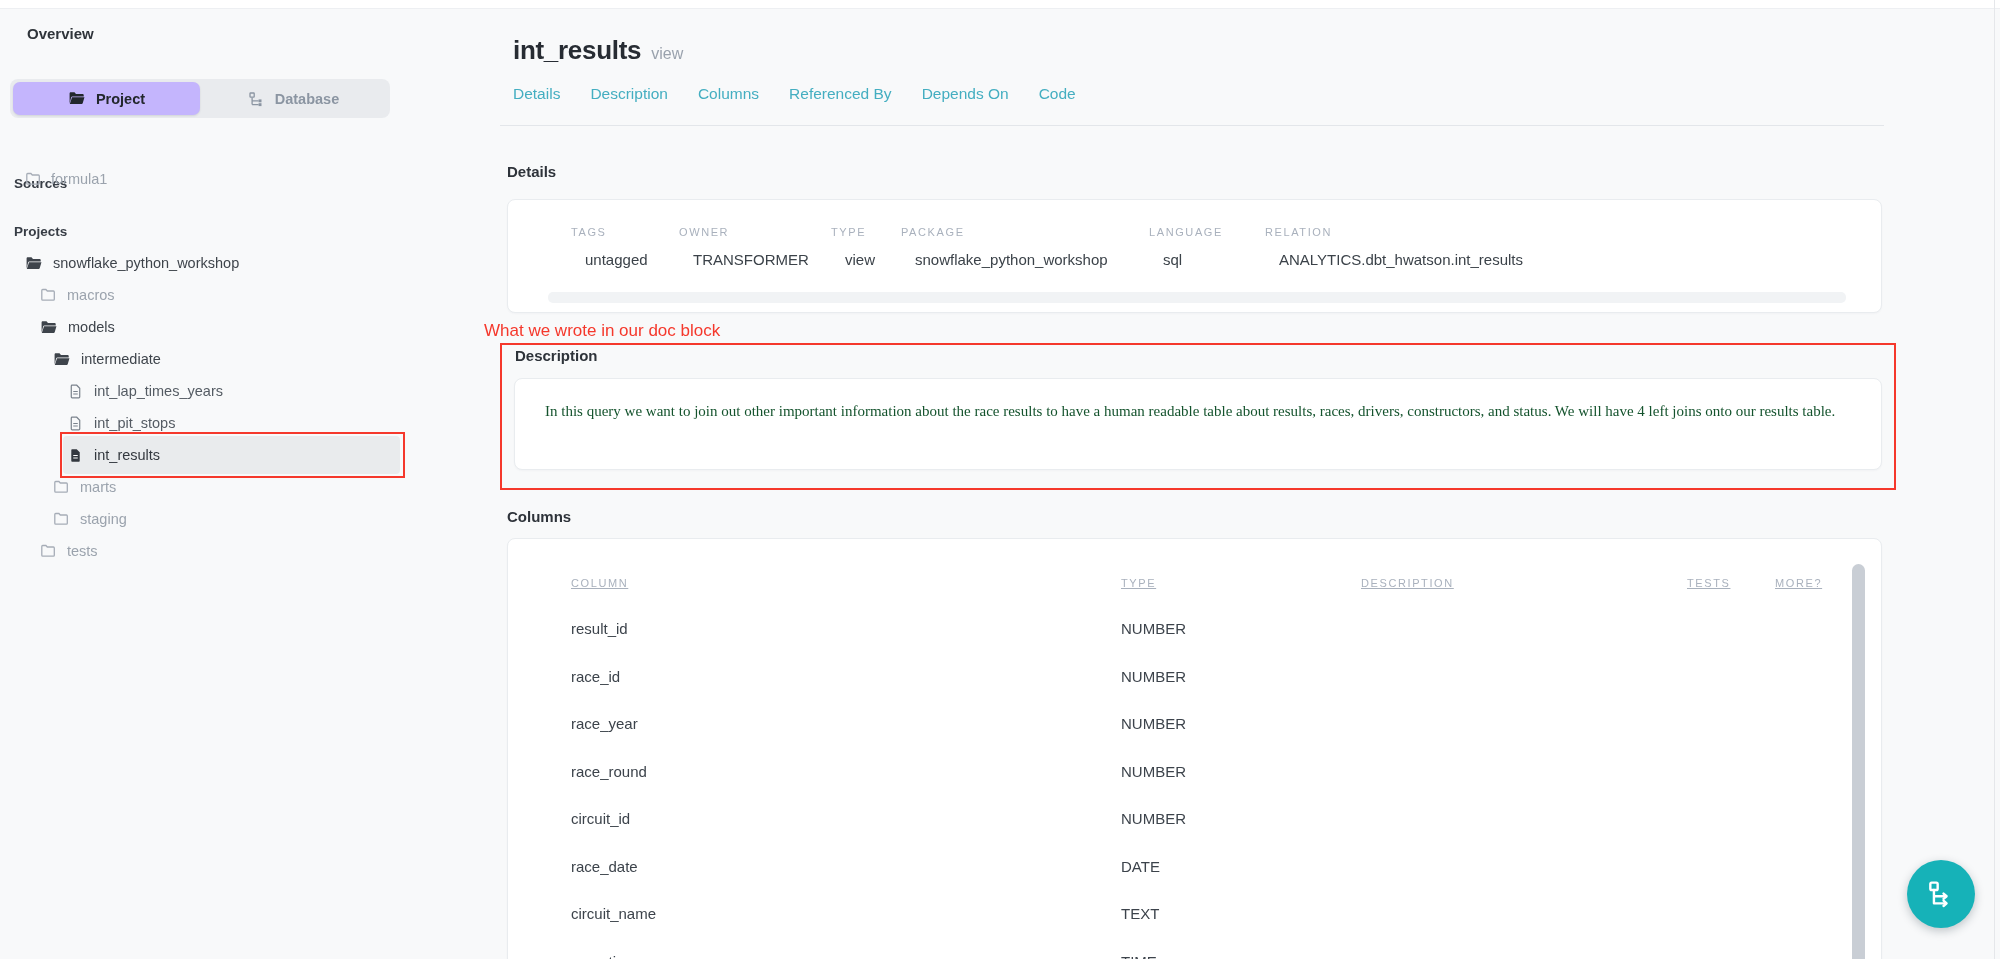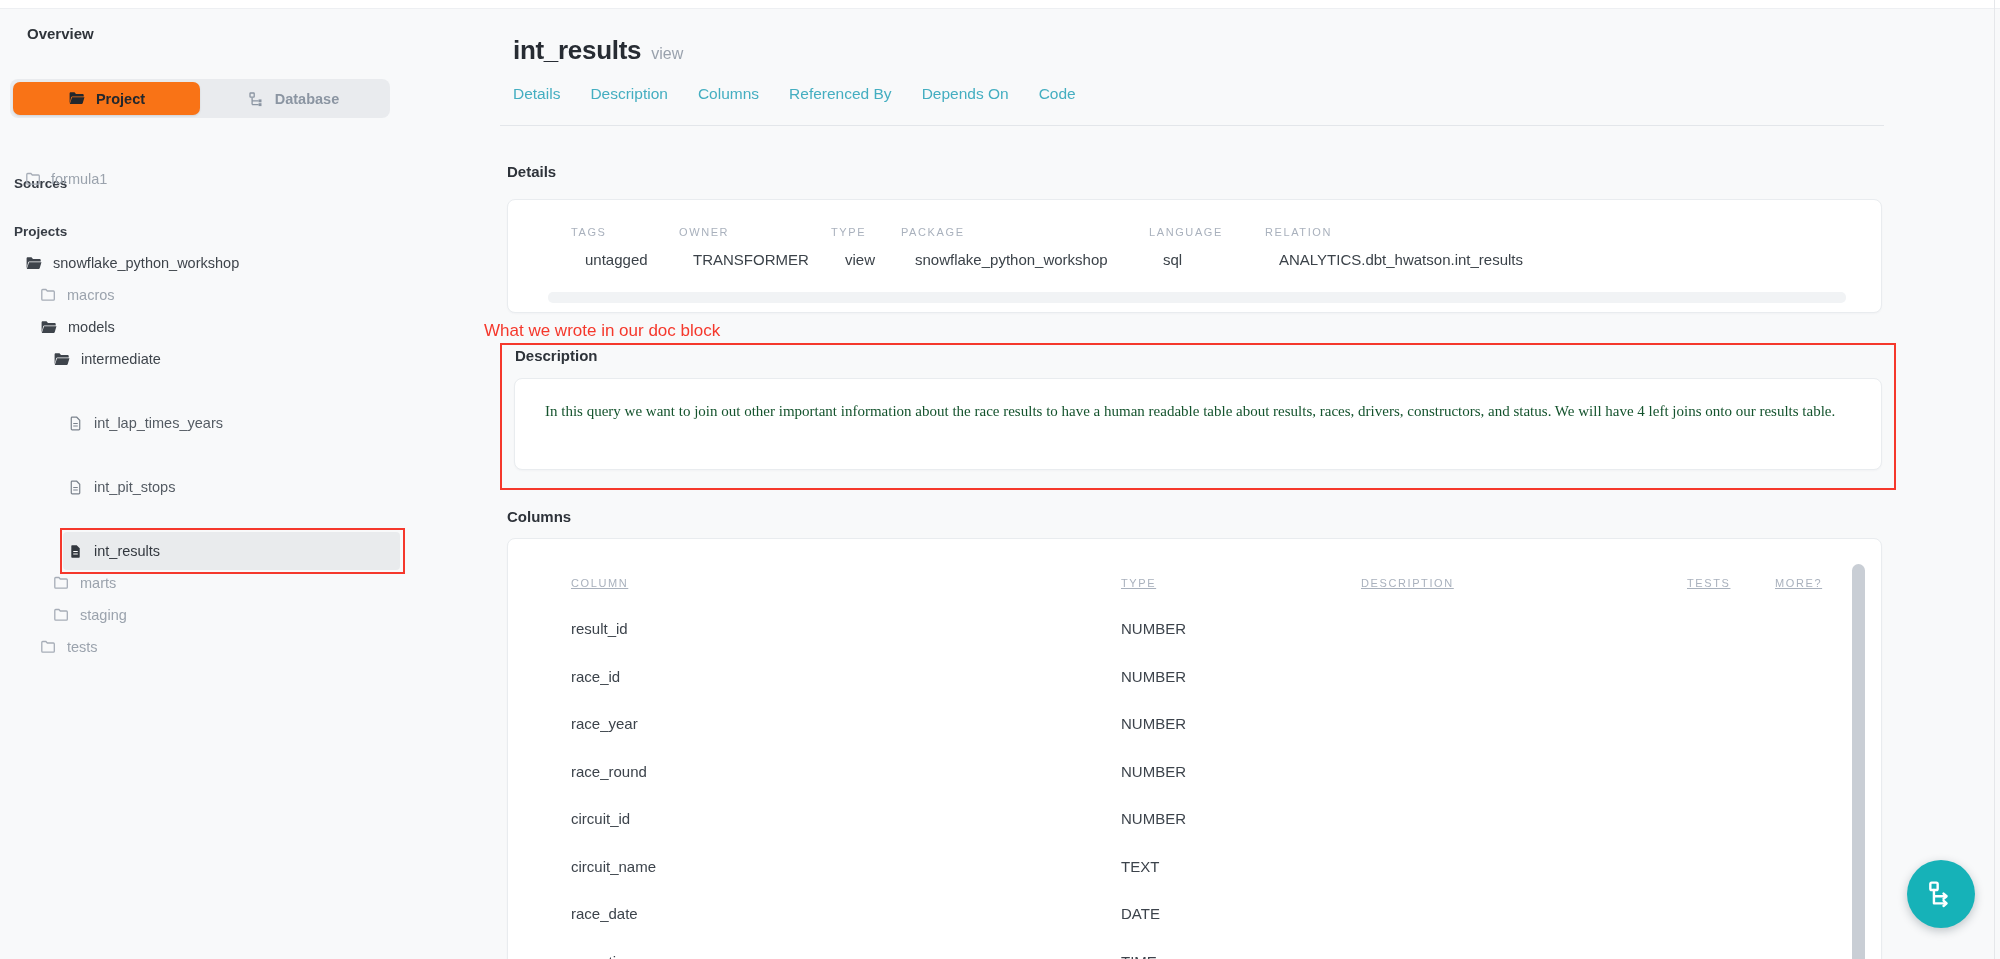--- a/index.html
+++ b/index.html
@@ -17,36 +17,36 @@
   .sidebar{position:absolute;left:0;top:0;width:430px;height:959px;}
   .sb-overview{position:absolute;left:27px;top:25px;font-size:15px;font-weight:bold;color:#2f343a;}
   .toggle-group{
     position:absolute;left:10px;top:79px;width:380px;height:39px;
     background:#e9ebee;border-radius:8px;display:flex;align-items:stretch;box-sizing:border-box;padding:3px;
   }
   .toggle-btn{
     flex:1;display:flex;align-items:center;justify-content:center;gap:11px;
     font-size:14.5px;font-weight:bold;border-radius:7px;cursor:pointer;
   }
-  .toggle-btn.active{background:#f97316;color:#23272d;box-shadow:0 1px 2px rgba(40,50,60,.12);}
+  .toggle-btn.active{background:#c4b5fd;color:#23272d;box-shadow:0 1px 2px rgba(40,50,60,.12);}
   .toggle-btn.inactive{background:transparent;color:#8b95a2;}
   .sb-sect{position:absolute;left:14px;font-size:13.5px;font-weight:bold;color:#373d45;}
   .sb-row{display:flex;align-items:center;gap:10px;height:28px;color:#9ba3ad;font-size:14.5px;}
   .src-row{position:absolute;left:14px;top:165px;width:386px;padding-left:11px;box-sizing:border-box;cursor:pointer;text-align:center;}
   .tree{position:absolute;left:14px;top:247px;width:386px;}
   .tree-row{
     position:relative;display:flex;align-items:center;gap:11px;height:32px;
     font-size:14.5px;color:#9ba3ad;cursor:pointer;box-sizing:border-box;
   }
   .tree-row.dark{color:#3e444b;}
   .tree-row.filetxt{color:#545b63;}
   .tree-row.d0{padding-left:11px;}
   .tree-row.d1{padding-left:26px;}
   .tree-row.d2{padding-left:39px;}
-  .tree-row.d3{padding-left:54px;margin-top:32px;}
+  .tree-row.d3{padding-left:54px;}
   .tree-row.selected{color:#33383f;}
   .tree-row.selected .selbg{
     position:absolute;left:49px;right:0;top:-3px;bottom:-3px;
     background:#e9ebed;border-radius:4px;z-index:-1;
   }
   .tree-row .redbox-sm{
     position:absolute;left:46px;right:-5px;top:-7px;bottom:-7px;
     border:2px solid #f5382c;pointer-events:none;
   }
   .icon{display:inline-flex;flex:none;align-items:center;justify-content:center;}
@@ -325,29 +325,29 @@
         <span></span>
     </div>
     <div class="cols-grid col-row">
       <span class="cell-name">circuit_id</span>
       <span class="cell-type">NUMBER</span>
       <span></span>
         <span></span>
         <span></span>
     </div>
     <div class="cols-grid col-row">
+      <span class="cell-name">race_date</span>
+      <span class="cell-type">DATE</span>
+      <span></span>
+        <span></span>
+        <span></span>
+    </div>
+    <div class="cols-grid col-row">
       <span class="cell-name">circuit_name</span>
       <span class="cell-type">TEXT</span>
-      <span></span>
-        <span></span>
-        <span></span>
-    </div>
-    <div class="cols-grid col-row">
-      <span class="cell-name">race_date</span>
-      <span class="cell-type">DATE</span>
       <span></span>
         <span></span>
         <span></span>
     </div>
     <div class="cols-grid col-row">
       <span class="cell-name">race_time</span>
       <span class="cell-type">TIME</span>
       <span></span>
         <span></span>
         <span></span>

